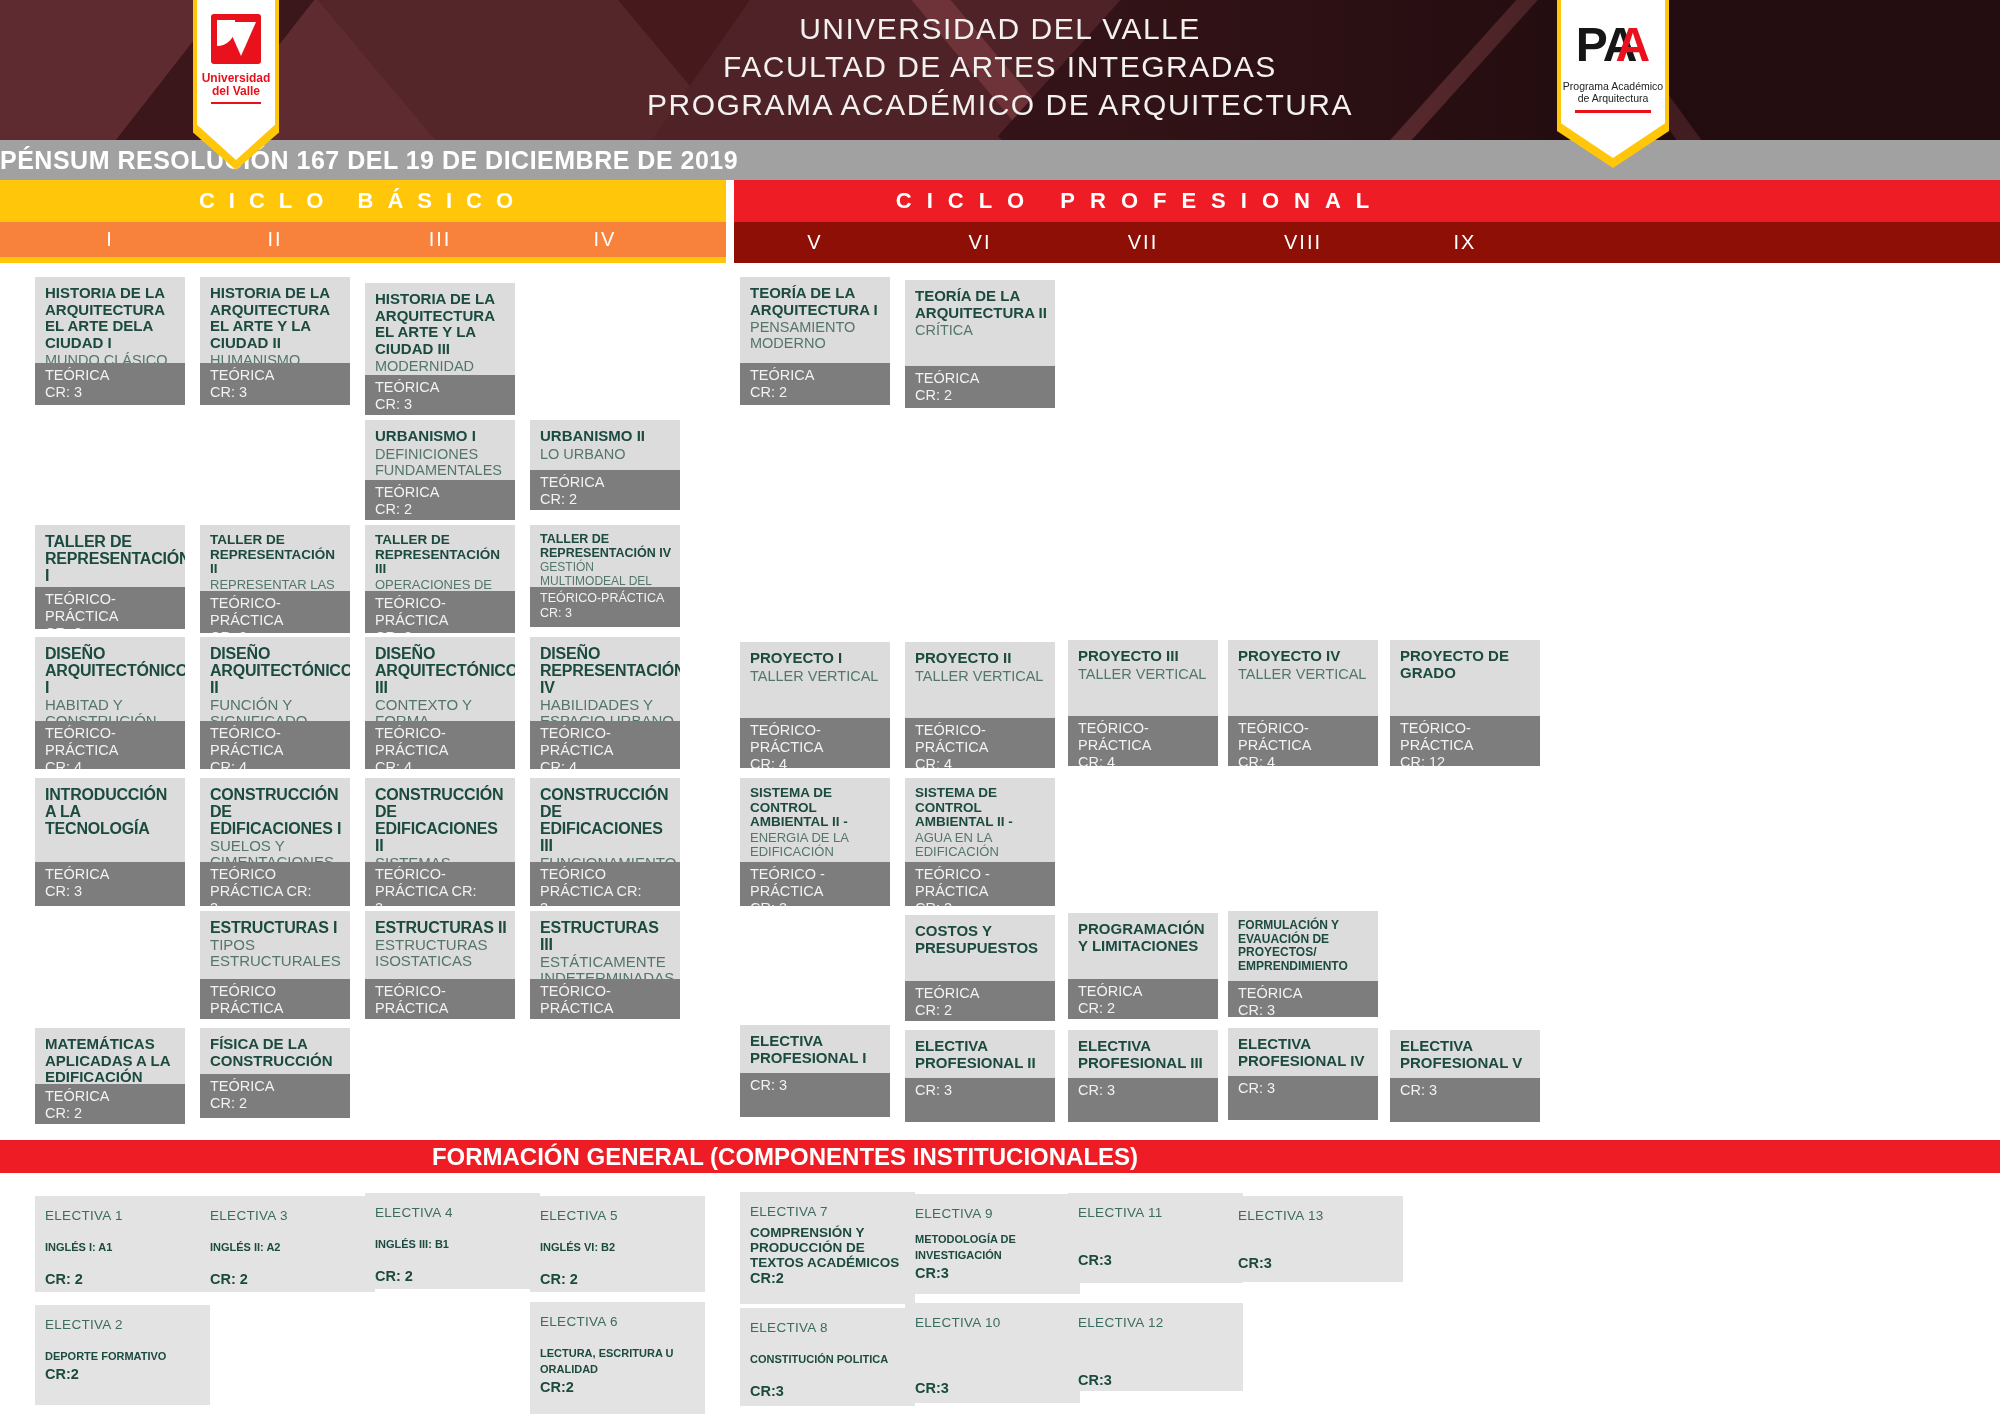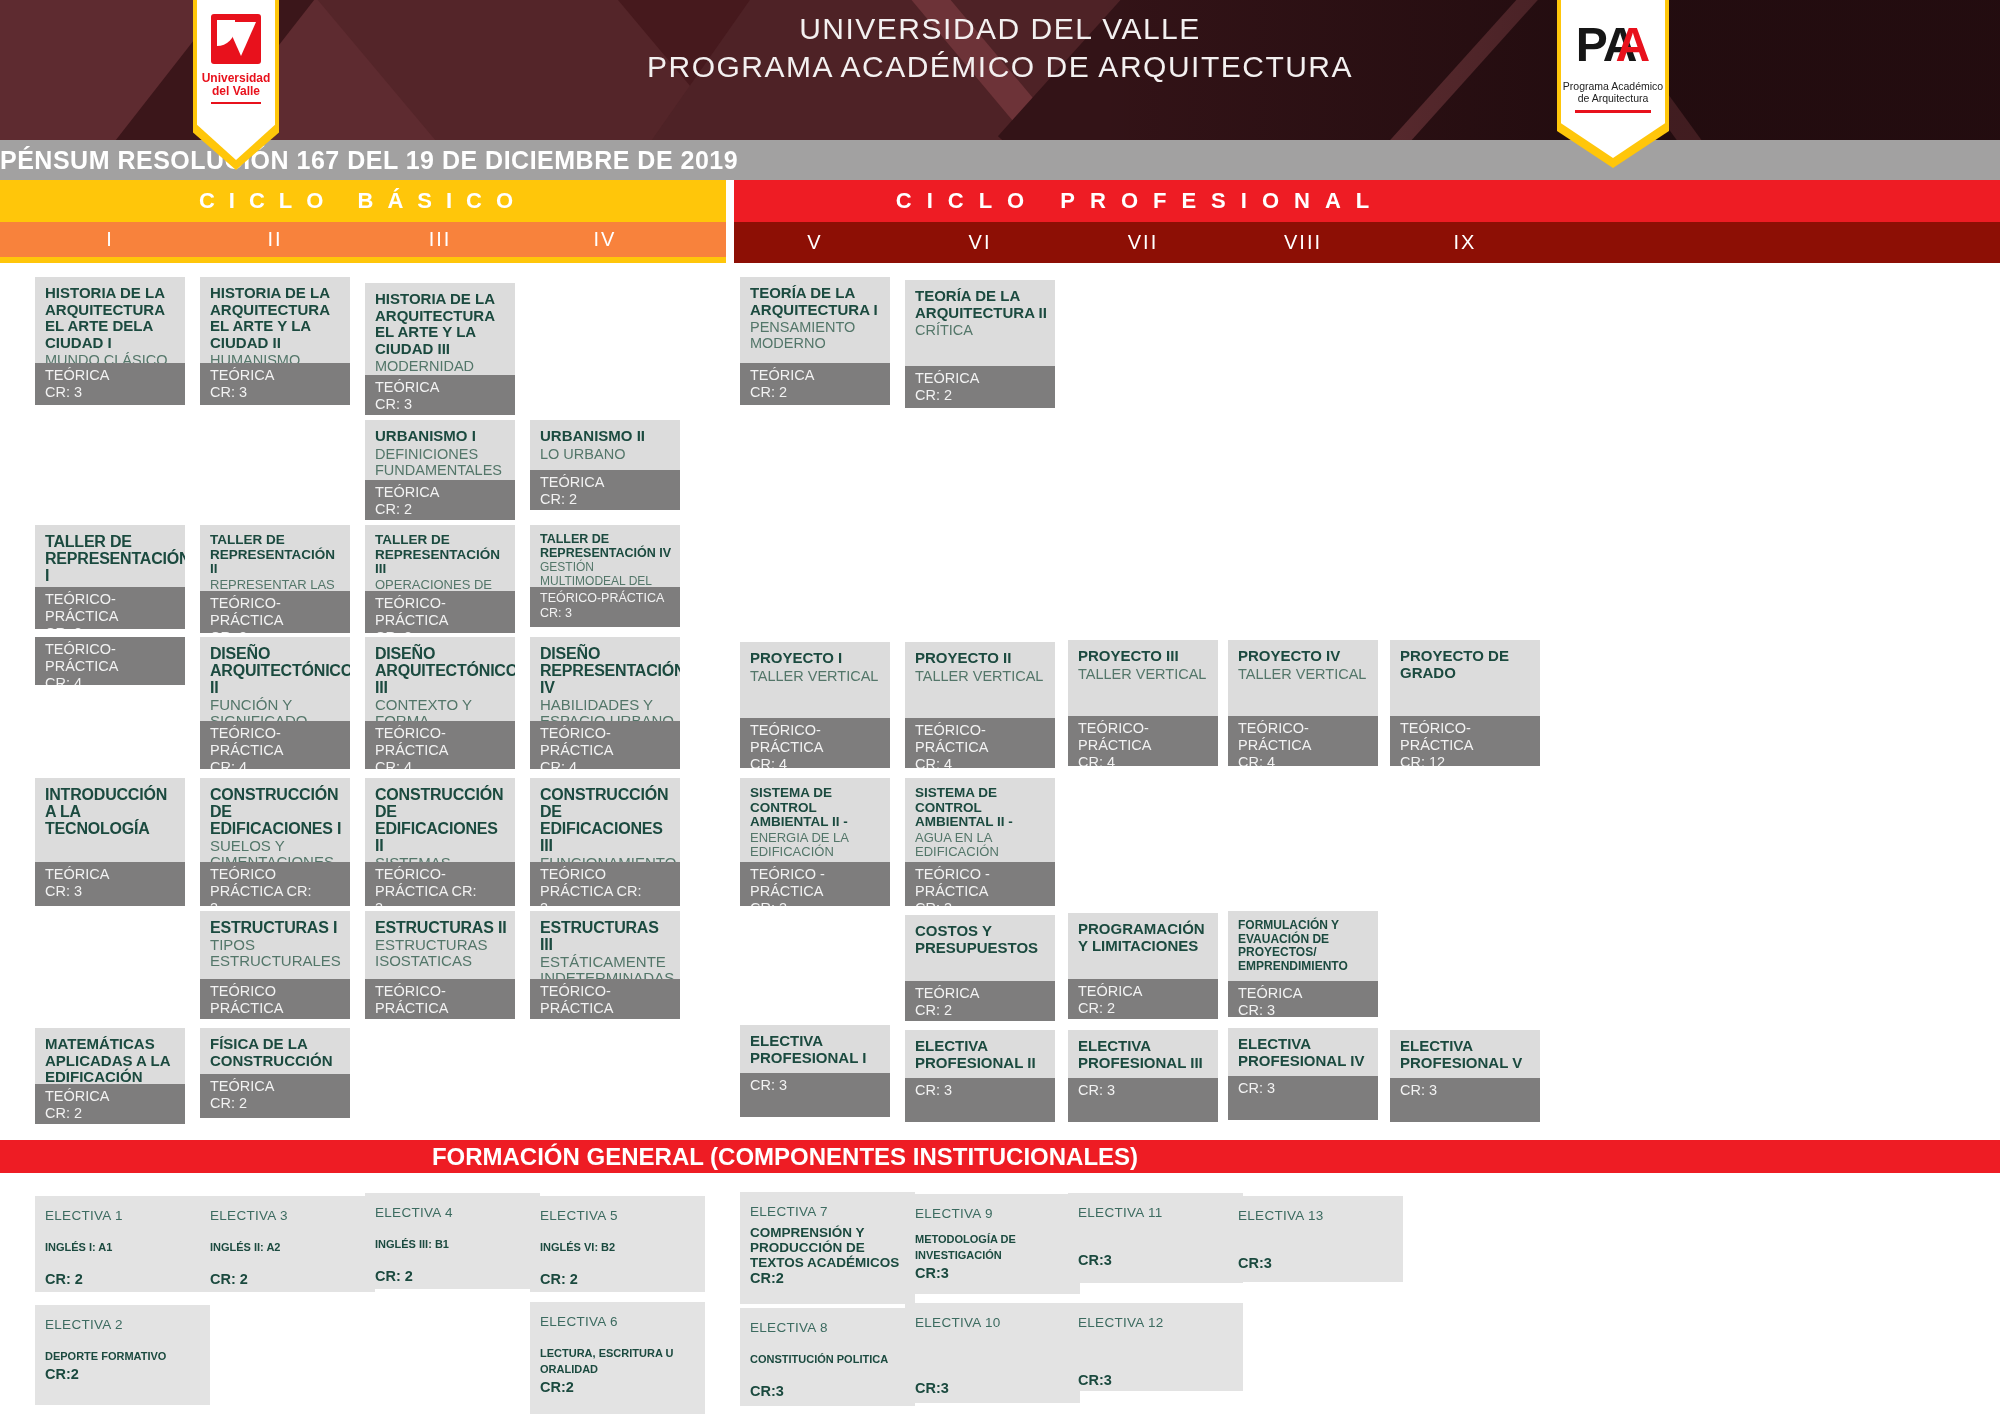--- a/index.html
+++ b/index.html
@@ -88,20 +88,21 @@
   <div class="beam" style="left:180px;top:-240px;width:70px;height:620px;background:#3b161a;transform:rotate(38deg)"></div>
   <div class="beam" style="left:420px;top:-300px;width:230px;height:760px;background:#542529;transform:rotate(-40deg)"></div>
   <div class="beam" style="left:700px;top:-200px;width:500px;height:700px;background:#4e2226;transform:rotate(35deg)"></div>
   <div class="beam" style="left:1000px;top:-220px;width:30px;height:640px;background:#6d3338;transform:rotate(-40deg)"></div>
   <div class="beam" style="left:1150px;top:-260px;width:900px;height:800px;background:#331317;transform:rotate(42deg)"></div>
   <div class="beam" style="left:1420px;top:-200px;width:16px;height:620px;background:#70363b;transform:rotate(42deg)"></div>
   <div class="beam" style="left:1650px;top:-240px;width:20px;height:680px;background:#6a3136;transform:rotate(-36deg)"></div>
   <div class="hdr-shade"></div>
   <div class="hdr-text">
     <div>UNIVERSIDAD DEL VALLE</div>
+    <div>FACULTAD DE ARTES INTEGRADAS</div>
     <div>PROGRAMA ACADÉMICO DE ARQUITECTURA</div>
   </div>
 </div>
 
 <div class="badge uv-badge">
   <div class="outer"></div>
   <div class="inner">
     <div class="uv-logo">
       <div class="uv-q"></div>
       <div class="uv-t"></div>
@@ -255,20 +256,24 @@
       <div class="ttl">TALLER DE REPRESENTACIÓN IV</div>
       <div class="sub">GESTIÓN MULTIMODEAL DEL DIBUJO</div>
     </div>
   <div class="ft" style="height:40px">
       <span>TEÓRICO-PRÁCTICA</span>
       <span>CR: 3</span>
     </div>
 </div>
 
 <div class="card fs-lg" style="left:35px;top:637px">
+  <div class="bd" style="height:84px">
+      <div class="ttl">DISEÑO ARQUITECTÓNICO I</div>
+      <div class="sub">HABITAD Y CONSTRUCIÓN</div>
+    </div>
   <div class="ft" style="height:48px">
       <span>TEÓRICO-PRÁCTICA</span>
       <span>CR: 4</span>
     </div>
 </div>
 <div class="card fs-lg" style="left:200px;top:637px">
   <div class="bd" style="height:84px">
       <div class="ttl">DISEÑO ARQUITECTÓNICO II</div>
       <div class="sub">FUNCIÓN Y SIGNIFICADO</div>
     </div>

